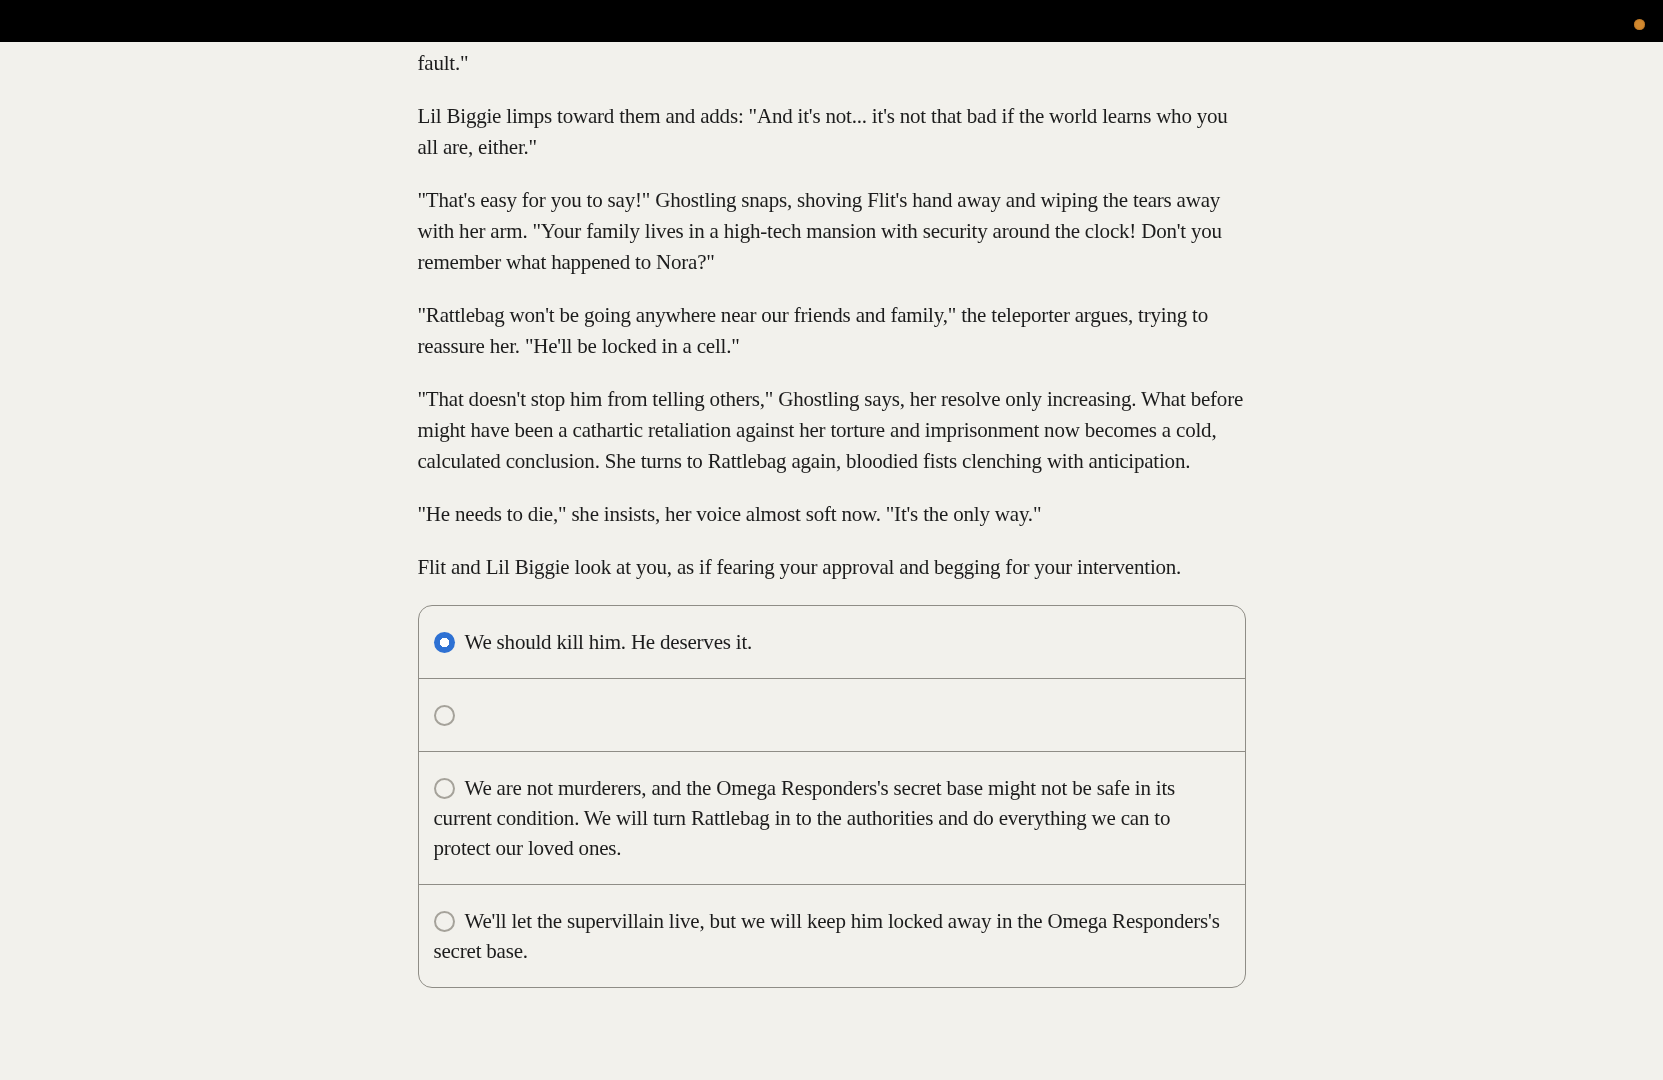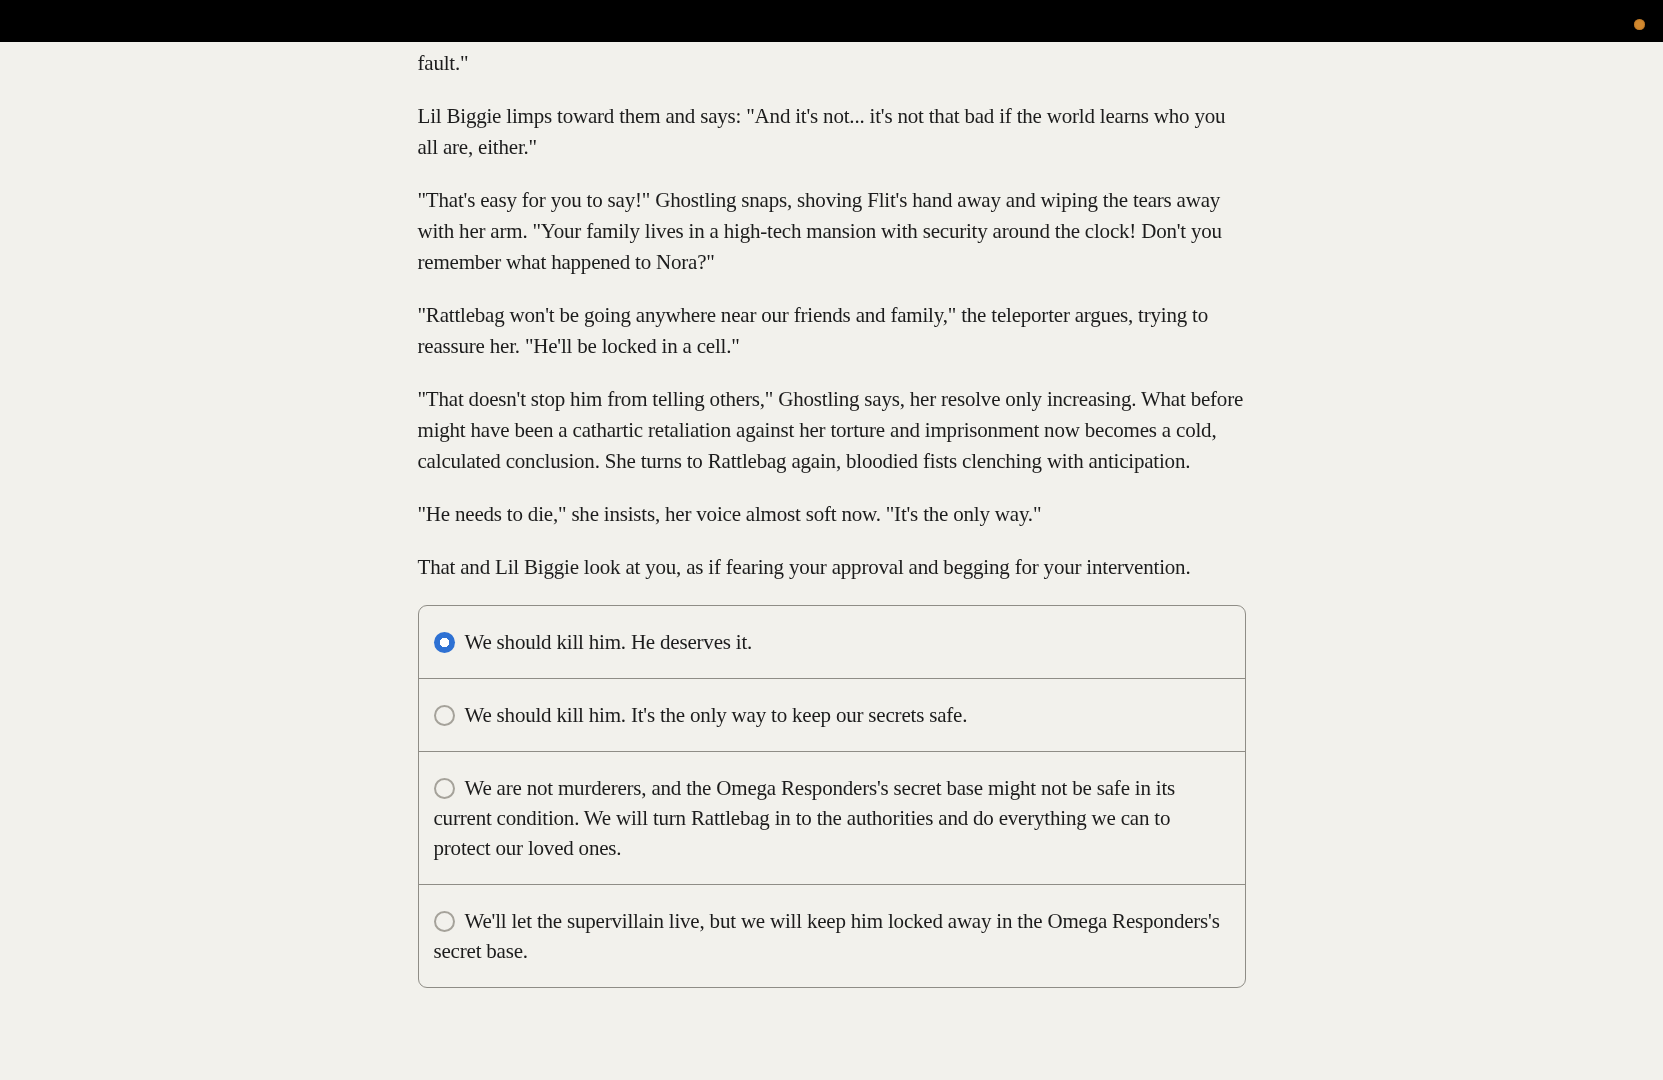--- a/index.html
+++ b/index.html
@@ -43,21 +43,21 @@
     font-size: 21px;
     line-height: 31px;
     letter-spacing: -0.2px;
     margin: 0 0 22px 0;
   }
 
   
   .choices {
     margin: 12px 0 0 0;
     border: 1px solid #8f8d86;
-    border-radius: 9px;
+    border-radius: 14px;
     background: #f2f1ec;
     overflow: hidden;
   }
   .choice {
     display: block;
     padding: 21px 15px;
     font-size: 21px;
     line-height: 30px;
     letter-spacing: -0.2px;
     cursor: pointer;
@@ -84,35 +84,35 @@
 </head>
 <body>
 
 <header class="topbar">
   <span class="indicator-dot"></span>
 </header>
 
 <main class="content">
 
   <p>fault."</p>
-  <p>Lil Biggie limps toward them and says: "And it's not... it's not that bad if the world learns who you all are, either."</p>
+  <p>Lil Biggie limps toward them and adds: "And it's not... it's not that bad if the world learns who you all are, either."</p>
   <p>"That's easy for you to say!" Ghostling snaps, shoving Flit's hand away and wiping the tears away with her arm. "Your family lives in a high-tech mansion with security around the clock! Don't you remember what happened to Nora?"</p>
   <p>"Rattlebag won't be going anywhere near our friends and family," the teleporter argues, trying to reassure her. "He'll be locked in a cell."</p>
   <p>"That doesn't stop him from telling others," Ghostling says, her resolve only increasing. What before might have been a cathartic retaliation against her torture and imprisonment now becomes a cold, calculated conclusion. She turns to Rattlebag again, bloodied fists clenching with anticipation.</p>
   <p>"He needs to die," she insists, her voice almost soft now. "It's the only way."</p>
-  <p>That and Lil Biggie look at you, as if fearing your approval and begging for your intervention.</p>
+  <p>Flit and Lil Biggie look at you, as if fearing your approval and begging for your intervention.</p>
 
   <form class="choices">
 
     <label class="choice">
       <span class="radio checked" role="radio"></span><span class="choice-text">We should kill him. He deserves it.</span>
     </label>
 
     <label class="choice">
-      <span class="radio" role="radio"></span><span class="choice-text">We should kill him. It's the only way to keep our secrets safe.</span>
+      <span class="radio" role="radio"></span>
     </label>
 
     <label class="choice">
       <span class="radio" role="radio"></span><span class="choice-text">We are not murderers, and the Omega Responders's secret base might not be safe in its current condition. We will turn Rattlebag in to the authorities and do everything we can to protect our loved ones.</span>
     </label>
 
     <label class="choice">
       <span class="radio" role="radio"></span><span class="choice-text">We'll let the supervillain live, but we will keep him locked away in the Omega Responders's secret base.</span>
     </label>
 

